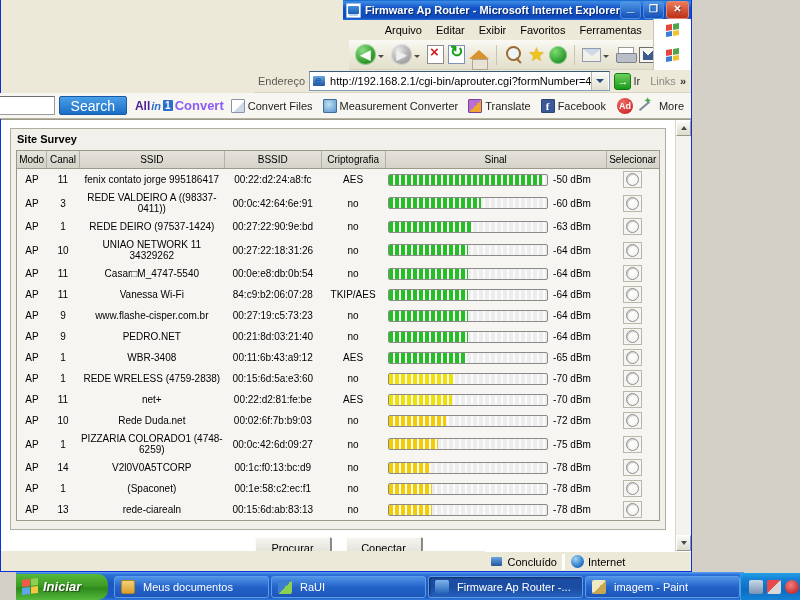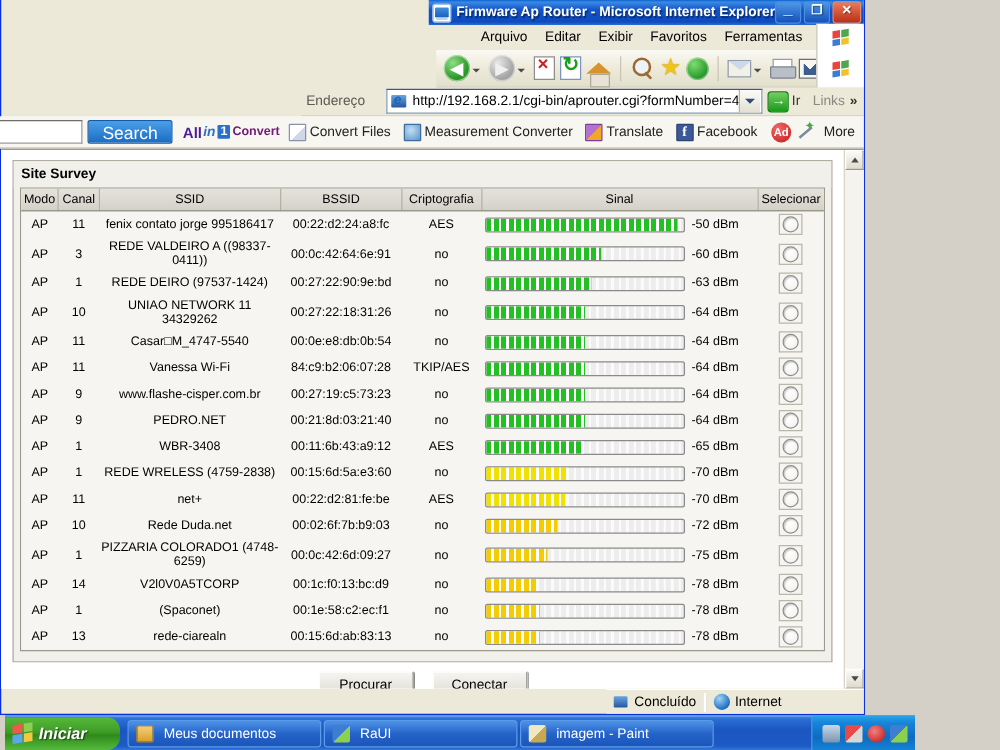--- a/index.html
+++ b/index.html
@@ -216,21 +216,21 @@
     border-left: 1px solid #c8c4b4;
     display: flex; align-items: center; justify-content: center;
   }
 
   
   .addressbar {
     height: 23px; display: flex; align-items: center;
     background: #ece9d8; padding-left: 4px;
     border-bottom: 1px solid #d9d5c4;
   }
-  .addr-label { color: #5a5a52; font-size: 11px; margin-right: 17px; }
+  .addr-label { color: #5a5a52; font-size: 11px; margin-right: 4px; }
   .addr-input-wrap {
     flex: 1; height: 20px;
     background: #fff;
     border: 1px solid #7f9db9;
     border-top-color: #3c5a78;
     display: flex; align-items: center;
     padding: 0 1px;
   }
   .addr-ie-icon {
     width: 15px; height: 14px; margin: 0 3px 0 1px; flex: none;
@@ -311,21 +311,21 @@
     display: flex; align-items: center;
     font-size: 12px; color: #1a4f9c; font-weight: bold;
     margin-left: 4px; gap: 1px;
   }
   .sb-brand .w1 { color: #4c1d95; font-weight: bold; }
   .sb-brand .w2 { color: #2a6fc9; font-style: italic; font-size: 11px; }
   .sb-brand .num {
     background: #2a6fc9; color: #fff; font-size: 10px;
     padding: 0 2px; border-radius: 1px; margin: 0 1px;
   }
-  .sb-brand .w3 { color: #701a75; font-weight: bold; font-size: 10px; }
+  .sb-brand .w3 { color: #8b5cf6; font-weight: bold; font-size: 13px; }
   .sb-item {
     display: flex; align-items: center; gap: 3px;
     font-size: 11px; color: #222; padding: 0 3px;
     white-space: nowrap;
   }
   .mini-ic { width: 14px; height: 14px; flex: none; border-radius: 1px; }
   .mi-files { background: linear-gradient(135deg,#fff 55%,#cfd8e8 55%); border:1px solid #8793a8; }
   .mi-meas  { background: radial-gradient(circle at 40% 35%, #bfe0f5, #5a93c8); border:1px solid #3d6e9c; }
   .mi-trans { background: linear-gradient(135deg,#b86fd4 50%,#f0a72e 50%); border:1px solid #7a3f96; }
   .mi-fb    { background: #3b5998; border:1px solid #2c4473; color:#fff; font-size:11px; font-weight:bold; text-align:center; line-height:13px; font-family:"Liberation Serif",serif; }
@@ -491,21 +491,21 @@
     background: linear-gradient(to bottom,#6aa5e0,#24579f); border-radius: 1px;
   }
   .sb-zone { display: flex; align-items: center; gap: 4px; padding: 0 6px; width: 126px; }
   .globe-s {
     width: 13px; height: 13px; border-radius: 50%;
     background: radial-gradient(circle at 35% 30%, #9fd4f5, #1d6fc4 70%, #0d4c92);
   }
 
   
   .taskbar {
-    position: absolute; left: 4px; bottom: 0;
+    position: absolute; left: 16px; bottom: 0;
     width: 728px; height: 28px;
     background: linear-gradient(to bottom, #3f8ae8 0%, #2a6fd6 8%, #1c56c0 40%, #1d5ac6 88%, #3176d8 100%);
     border-top: 1px solid #5a9ae8;
     display: flex; align-items: center;
   }
   .start-btn {
     height: 26px; min-width: 92px;
     background: linear-gradient(to bottom, #56b83a 0%, #3e9c26 45%, #2f8a1c 55%, #55b93c 100%);
     border-radius: 0 10px 10px 0;
     display: flex; align-items: center; gap: 5px;
@@ -1084,20 +1084,24 @@
   </div>
   <div class="tasks">
     <div class="task">
       <span class="task-ic ti-folder"></span>
       <span>Meus documentos</span>
     </div>
     <div class="task">
       <span class="task-ic ti-ralink"></span>
       <span>RaUI</span>
     </div>
+    <div class="task active">
+      <span class="task-ic ti-ie"></span>
+      <span>Firmware Ap Router -...</span>
+    </div>
     <div class="task">
       <span class="task-ic ti-paint"></span>
       <span>imagem - Paint</span>
     </div>
   </div>
   <div class="tray">
     <span class="tray-ic ti1"></span>
     <span class="tray-ic ti2"></span>
     <span class="tray-ic ti3"></span>
     <span class="tray-ic ti4"></span>

